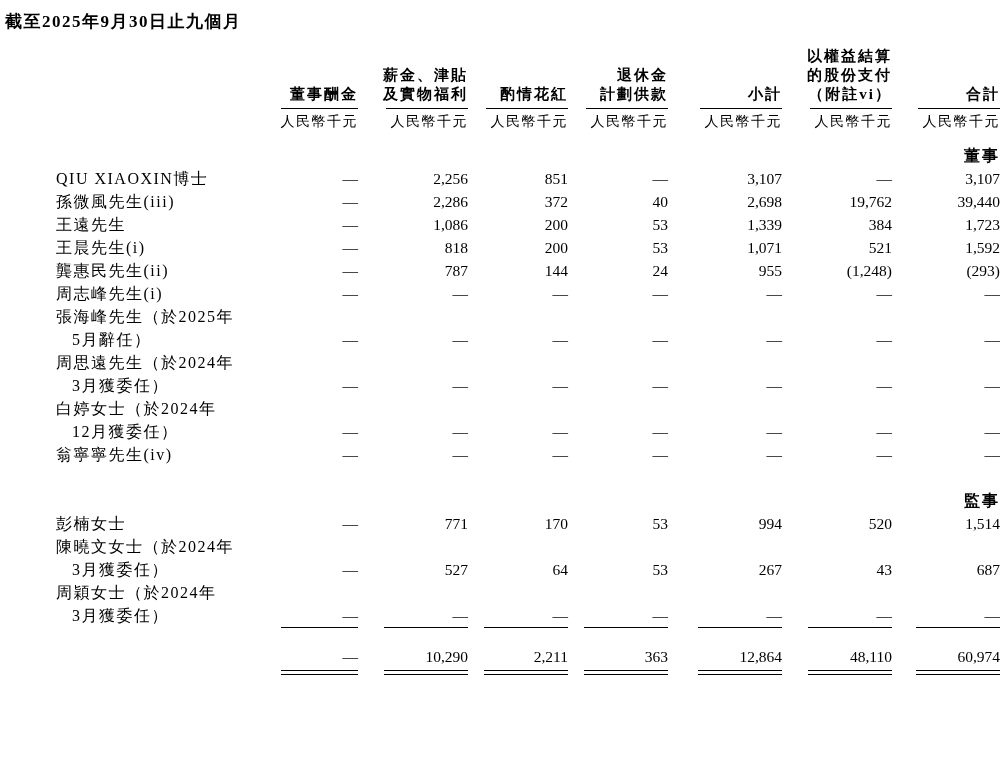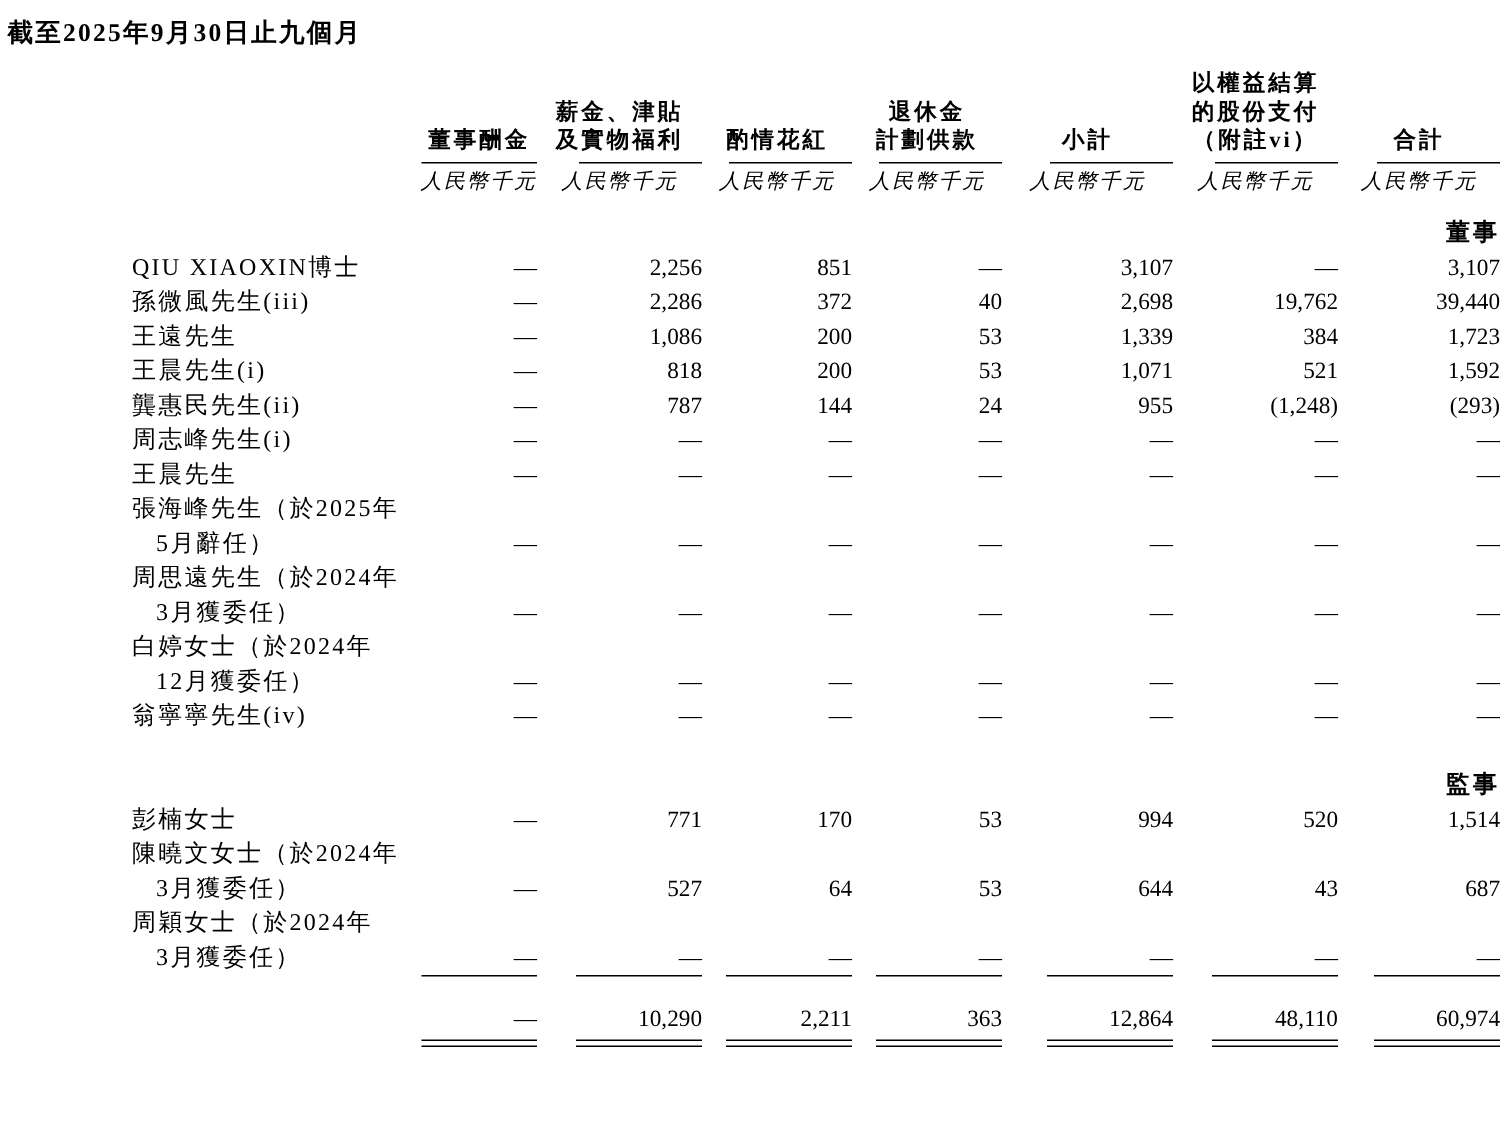--- a/index.html
+++ b/index.html
@@ -3,28 +3,28 @@
 <meta charset="utf-8">
 <style>
   html,body{margin:0;padding:0;background:#ffffff;color:#000000;}
   body{width:1000px;height:758px;overflow:hidden;
        font-family:"Liberation Serif","DejaVu Serif",serif;}
   .page{position:relative;width:1000px;height:758px;}
   .title{font-size:17px;font-weight:bold;letter-spacing:1.5px;
          margin:10px 0 0 5px;white-space:nowrap;}
   table.remu{border-collapse:collapse;table-layout:fixed;width:1000px;margin-top:14px;}
   th,td{padding:0;margin:0;}
-  thead th{vertical-align:bottom;font-weight:bold;font-size:15px;text-align:center;}
+  thead th{vertical-align:bottom;font-weight:bold;font-size:15px;text-align:right;}
   .hlabel div{line-height:19px;letter-spacing:2px;white-space:nowrap;}
   .hrule{border-top:1.4px solid #000;width:82px;max-width:100%;margin:4px 0 3px auto;}
-  .hunit{font-style:italic;font-weight:normal;font-size:14px;letter-spacing:1.5px;
+  .hunit{font-weight:normal;font-size:14px;letter-spacing:1.5px;
          line-height:19px;white-space:nowrap;direction:rtl;}
   tbody td{font-size:15.5px;line-height:23px;vertical-align:bottom;}
   td.num{text-align:right;white-space:nowrap;}
-  td.namec{font-size:16px;padding-left:32px;}
+  td.namec{font-size:16px;}
   td.namec .line{padding-left:56px;letter-spacing:1.5px;line-height:23px;white-space:nowrap;}
   td.namec .line.cont{padding-left:72px;}
   tr.section-row td{font-weight:bold;font-size:16px;letter-spacing:2px;
                     padding-left:56px;line-height:23px;text-align:right;}
   tr.spacer td{line-height:0;font-size:0;}
   tr.sp12 td{height:13px;} tr.sp22 td{height:23px;} tr.sp8 td{height:9px;}
   tr.rule-row td{height:6px;vertical-align:top;}
   .srule{border-top:1.4px solid #000;width:84px;max-width:100%;margin-left:auto;}
   tr.total-row td{padding-top:3px;}
   .drule{height:3px;border-top:1.6px solid #000;border-bottom:1.6px solid #000;
@@ -178,32 +178,20 @@
           <td class="num">—</td>
           <td class="num">—</td>
           <td class="num">—</td>
           <td class="num">—</td>
           <td class="num">—</td>
           <td class="num">—</td>
           <td class="num">—</td>
         </tr>
         <tr class="data-row">
           <td class="namec">
-            <div class="line">王晨先生</div>
-          </td>
-          <td class="num">—</td>
-          <td class="num">—</td>
-          <td class="num">—</td>
-          <td class="num">—</td>
-          <td class="num">—</td>
-          <td class="num">—</td>
-          <td class="num">—</td>
-        </tr>
-        <tr class="data-row">
-          <td class="namec">
             <div class="line">張海峰先生（於2025年</div>
             <div class="line cont">5月辭任）</div>
           </td>
           <td class="num">—</td>
           <td class="num">—</td>
           <td class="num">—</td>
           <td class="num">—</td>
           <td class="num">—</td>
           <td class="num">—</td>
           <td class="num">—</td>
@@ -266,21 +254,21 @@
         </tr>
         <tr class="data-row">
           <td class="namec">
             <div class="line">陳曉文女士（於2024年</div>
             <div class="line cont">3月獲委任）</div>
           </td>
           <td class="num">—</td>
           <td class="num">527</td>
           <td class="num">64</td>
           <td class="num">53</td>
-          <td class="num">644</td>
+          <td class="num">267</td>
           <td class="num">43</td>
           <td class="num">687</td>
         </tr>
         <tr class="data-row">
           <td class="namec">
             <div class="line">周穎女士（於2024年</div>
             <div class="line cont">3月獲委任）</div>
           </td>
           <td class="num">—</td>
           <td class="num">—</td>

